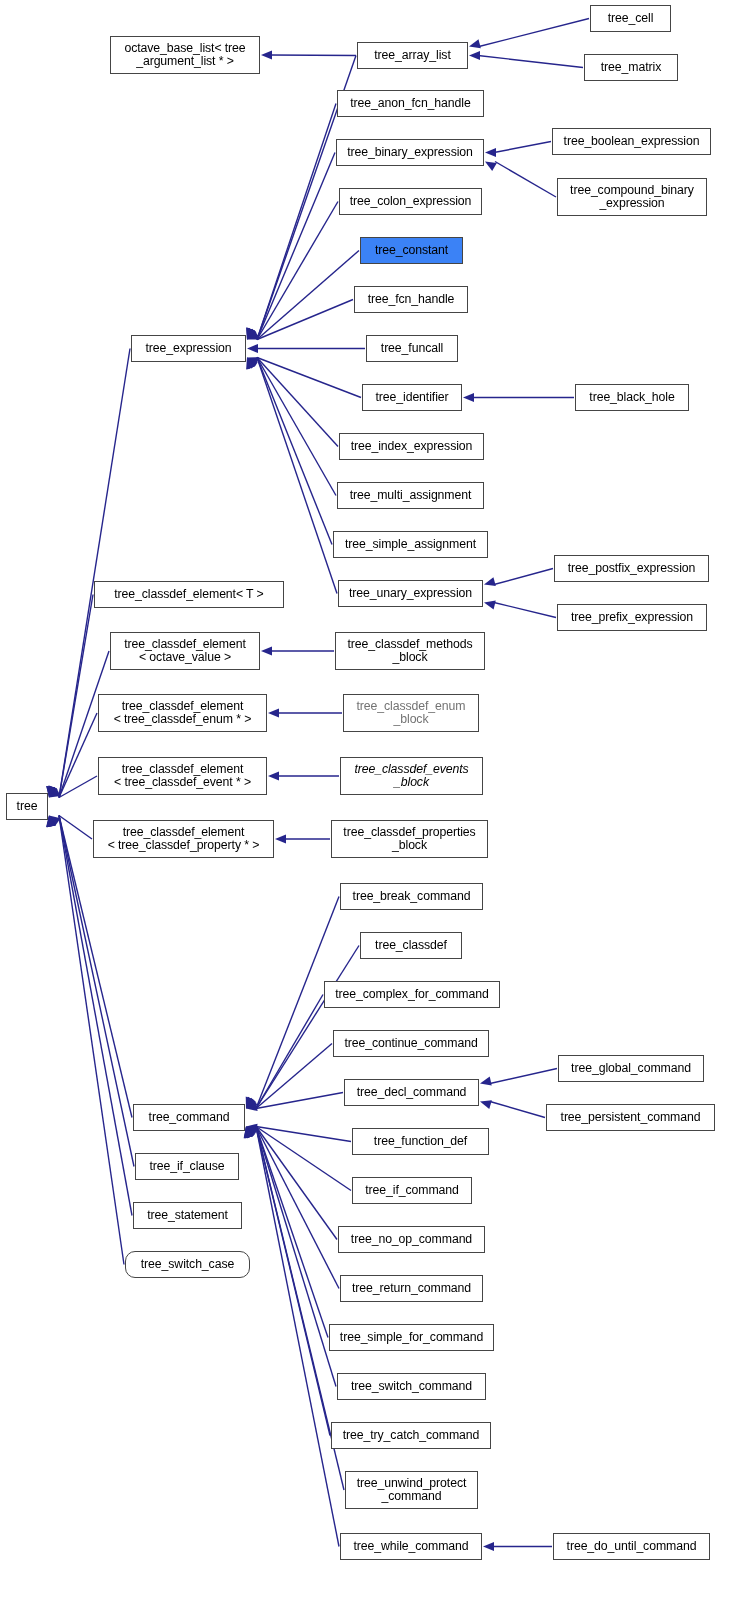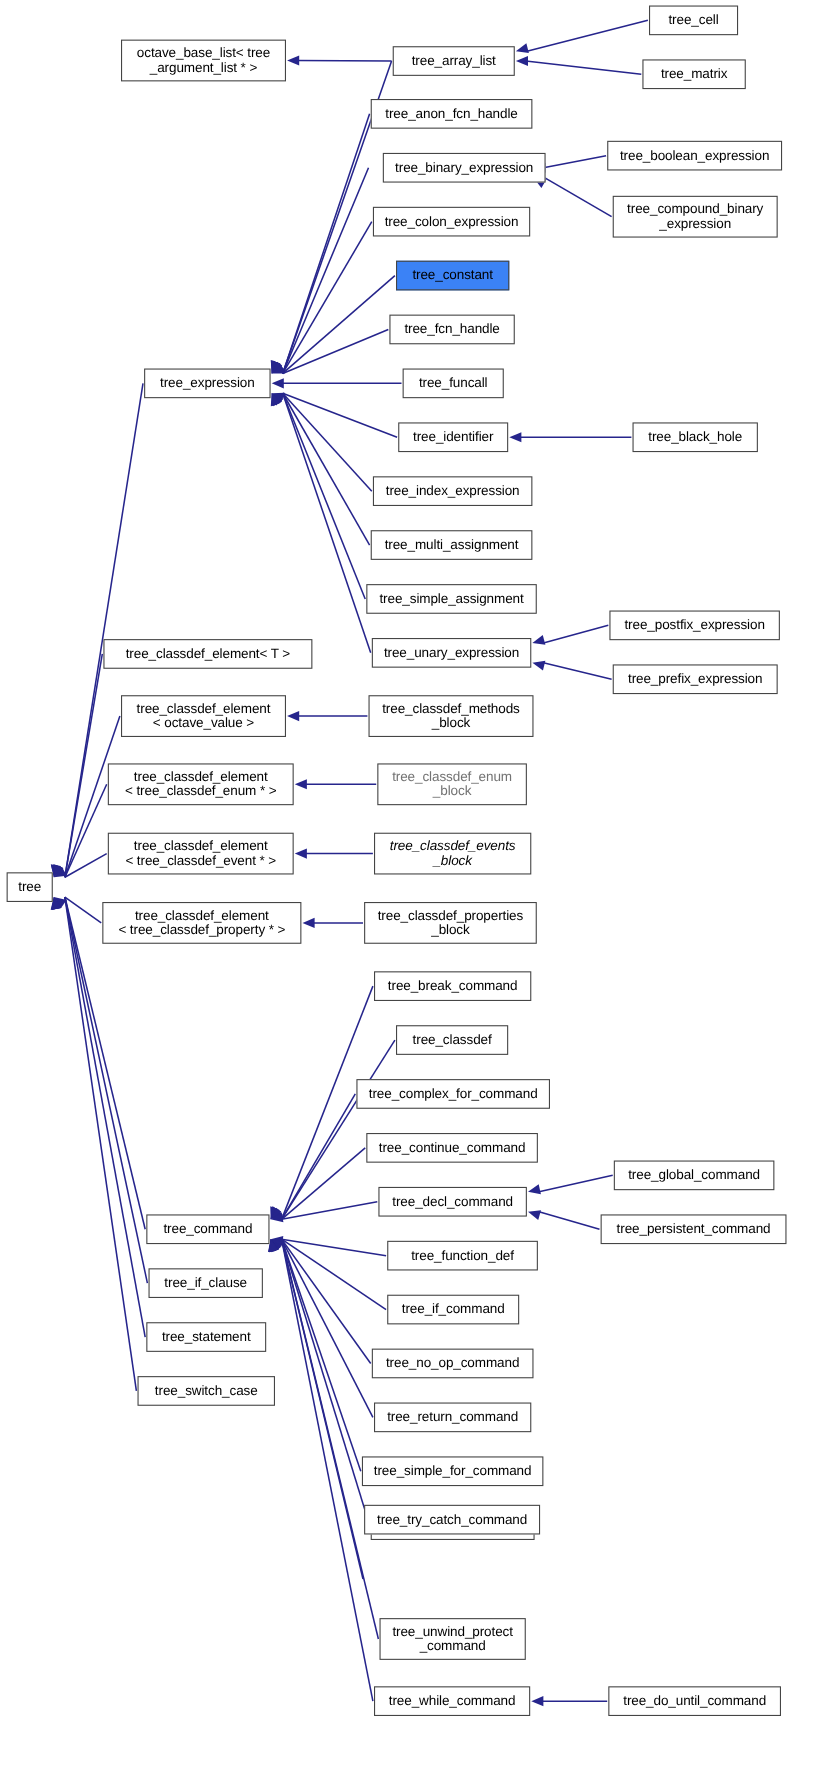--- a/index.html
+++ b/index.html
@@ -137,21 +137,21 @@
       <polygon points="246,1126.5 243.61984092742867,1138.1831007352182 252.6452920132144,1136.3994996873128" fill="#26258c"></polygon>
       <path d="M 552 1546.5 L 492 1546.5" fill="none" stroke="#26258c" stroke-width="1.4"></path>
       <polygon points="483,1546.5 494,1551.1 494,1541.9" fill="#26258c"></polygon>
     </svg>
 <div class="node two" style="left: 110px; top: 36px; width: 150px; height: 38px; border-color: rgb(69, 69, 69); background: rgb(255, 255, 255); color: rgb(0, 0, 0);">octave_base_list&lt; tree
 _argument_list * &gt;</div>
     <div class="node" style="left: 357px; top: 42px; width: 111px; height: 27px; border-color: rgb(69, 69, 69); background: rgb(255, 255, 255); color: rgb(0, 0, 0);">tree_array_list</div>
     <div class="node" style="left: 590px; top: 5px; width: 81px; height: 27px; border-color: rgb(69, 69, 69); background: rgb(255, 255, 255); color: rgb(0, 0, 0);">tree_cell</div>
     <div class="node" style="left: 584px; top: 54px; width: 94px; height: 27px; border-color: rgb(69, 69, 69); background: rgb(255, 255, 255); color: rgb(0, 0, 0);">tree_matrix</div>
     <div class="node" style="left: 337px; top: 90px; width: 147px; height: 27px; border-color: rgb(69, 69, 69); background: rgb(255, 255, 255); color: rgb(0, 0, 0);">tree_anon_fcn_handle</div>
-    <div class="node" style="left: 348px; top: 139px; width: 148px; height: 27px; border-color: rgb(69, 69, 69); background: rgb(255, 255, 255); color: rgb(0, 0, 0);">tree_binary_expression</div>
+    <div class="node" style="left: 336px; top: 139px; width: 148px; height: 27px; border-color: rgb(69, 69, 69); background: rgb(255, 255, 255); color: rgb(0, 0, 0);">tree_binary_expression</div>
     <div class="node" style="left: 552px; top: 128px; width: 159px; height: 27px; border-color: rgb(69, 69, 69); background: rgb(255, 255, 255); color: rgb(0, 0, 0);">tree_boolean_expression</div>
     <div class="node two" style="left: 557px; top: 178px; width: 150px; height: 38px; border-color: rgb(69, 69, 69); background: rgb(255, 255, 255); color: rgb(0, 0, 0);">tree_compound_binary
 _expression</div>
     <div class="node" style="left: 339px; top: 188px; width: 143px; height: 27px; border-color: rgb(69, 69, 69); background: rgb(255, 255, 255); color: rgb(0, 0, 0); text-align: right;">tree_colon_expression</div>
     <div class="node" style="left: 360px; top: 237px; width: 103px; height: 27px; border-color: rgb(69, 69, 69); background: #3b82f6; color: rgb(0, 0, 0);">tree_constant</div>
     <div class="node" style="left: 354px; top: 286px; width: 114px; height: 27px; border-color: rgb(69, 69, 69); background: rgb(255, 255, 255); color: rgb(0, 0, 0);">tree_fcn_handle</div>
     <div class="node" style="left: 131px; top: 335px; width: 115px; height: 27px; border-color: rgb(69, 69, 69); background: rgb(255, 255, 255); color: rgb(0, 0, 0);">tree_expression</div>
     <div class="node" style="left: 366px; top: 335px; width: 92px; height: 27px; border-color: rgb(69, 69, 69); background: rgb(255, 255, 255); color: rgb(0, 0, 0);">tree_funcall</div>
     <div class="node" style="left: 362px; top: 384px; width: 100px; height: 27px; border-color: rgb(69, 69, 69); background: rgb(255, 255, 255); color: rgb(0, 0, 0);">tree_identifier</div>
     <div class="node" style="left: 575px; top: 384px; width: 114px; height: 27px; border-color: rgb(69, 69, 69); background: rgb(255, 255, 255); color: rgb(0, 0, 0);">tree_black_hole</div>
@@ -185,22 +185,22 @@
     <div class="node" style="left: 333px; top: 1030px; width: 156px; height: 27px; border-color: rgb(69, 69, 69); background: rgb(255, 255, 255); color: rgb(0, 0, 0);">tree_continue_command</div>
     <div class="node" style="left: 344px; top: 1079px; width: 135px; height: 27px; border-color: rgb(69, 69, 69); background: rgb(255, 255, 255); color: rgb(0, 0, 0);">tree_decl_command</div>
     <div class="node" style="left: 558px; top: 1055px; width: 146px; height: 27px; border-color: rgb(69, 69, 69); background: rgb(255, 255, 255); color: rgb(0, 0, 0);">tree_global_command</div>
     <div class="node" style="left: 546px; top: 1104px; width: 169px; height: 27px; border-color: rgb(69, 69, 69); background: rgb(255, 255, 255); color: rgb(0, 0, 0);">tree_persistent_command</div>
     <div class="node" style="left: 133px; top: 1104px; width: 112px; height: 27px; border-color: rgb(69, 69, 69); background: rgb(255, 255, 255); color: rgb(0, 0, 0);">tree_command</div>
     <div class="node" style="left: 352px; top: 1128px; width: 137px; height: 27px; border-color: rgb(69, 69, 69); background: rgb(255, 255, 255); color: rgb(0, 0, 0);">tree_function_def</div>
     <div class="node" style="left: 135px; top: 1153px; width: 104px; height: 27px; border-color: rgb(69, 69, 69); background: rgb(255, 255, 255); color: rgb(0, 0, 0);">tree_if_clause</div>
     <div class="node" style="left: 352px; top: 1177px; width: 120px; height: 27px; border-color: rgb(69, 69, 69); background: rgb(255, 255, 255); color: rgb(0, 0, 0);">tree_if_command</div>
     <div class="node" style="left: 133px; top: 1202px; width: 109px; height: 27px; border-color: rgb(69, 69, 69); background: rgb(255, 255, 255); color: rgb(0, 0, 0);">tree_statement</div>
     <div class="node" style="left: 338px; top: 1226px; width: 147px; height: 27px; border-color: rgb(69, 69, 69); background: rgb(255, 255, 255); color: rgb(0, 0, 0);">tree_no_op_command</div>
-    <div class="node" style="left: 125px; top: 1251px; width: 125px; height: 27px; border-color: rgb(69, 69, 69); background: rgb(255, 255, 255); color: rgb(0, 0, 0);">tree_switch_case</div>
+    <div class="node" style="left: 125px; top: 1251px; width: 125px; height: 27px; border-color: rgb(69, 69, 69); background: rgb(255, 255, 255); color: rgb(0, 0, 0); border-radius: 10px;">tree_switch_case</div>
     <div class="node" style="left: 340px; top: 1275px; width: 143px; height: 27px; border-color: rgb(69, 69, 69); background: rgb(255, 255, 255); color: rgb(0, 0, 0);">tree_return_command</div>
     <div class="node" style="left: 329px; top: 1324px; width: 165px; height: 27px; border-color: rgb(69, 69, 69); background: rgb(255, 255, 255); color: rgb(0, 0, 0);">tree_simple_for_command</div>
     <div class="node" style="left: 337px; top: 1373px; width: 149px; height: 27px; border-color: rgb(69, 69, 69); background: rgb(255, 255, 255); color: rgb(0, 0, 0);">tree_switch_command</div>
-    <div class="node" style="left: 331px; top: 1368px; width: 160px; height: 27px; border-color: rgb(69, 69, 69); background: rgb(255, 255, 255); color: rgb(0, 0, 0);">tree_try_catch_command</div>
+    <div class="node" style="left: 331px; top: 1422px; width: 160px; height: 27px; border-color: rgb(69, 69, 69); background: rgb(255, 255, 255); color: rgb(0, 0, 0);">tree_try_catch_command</div>
     <div class="node two" style="left: 345px; top: 1471px; width: 133px; height: 38px; border-color: rgb(69, 69, 69); background: rgb(255, 255, 255); color: rgb(0, 0, 0);">tree_unwind_protect
 _command</div>
     <div class="node" style="left: 340px; top: 1533px; width: 142px; height: 27px; border-color: rgb(69, 69, 69); background: rgb(255, 255, 255); color: rgb(0, 0, 0);">tree_while_command</div>
     <div class="node" style="left: 553px; top: 1533px; width: 157px; height: 27px; border-color: rgb(69, 69, 69); background: rgb(255, 255, 255); color: rgb(0, 0, 0);">tree_do_until_command</div>
   </div>
 
 </body></html>

